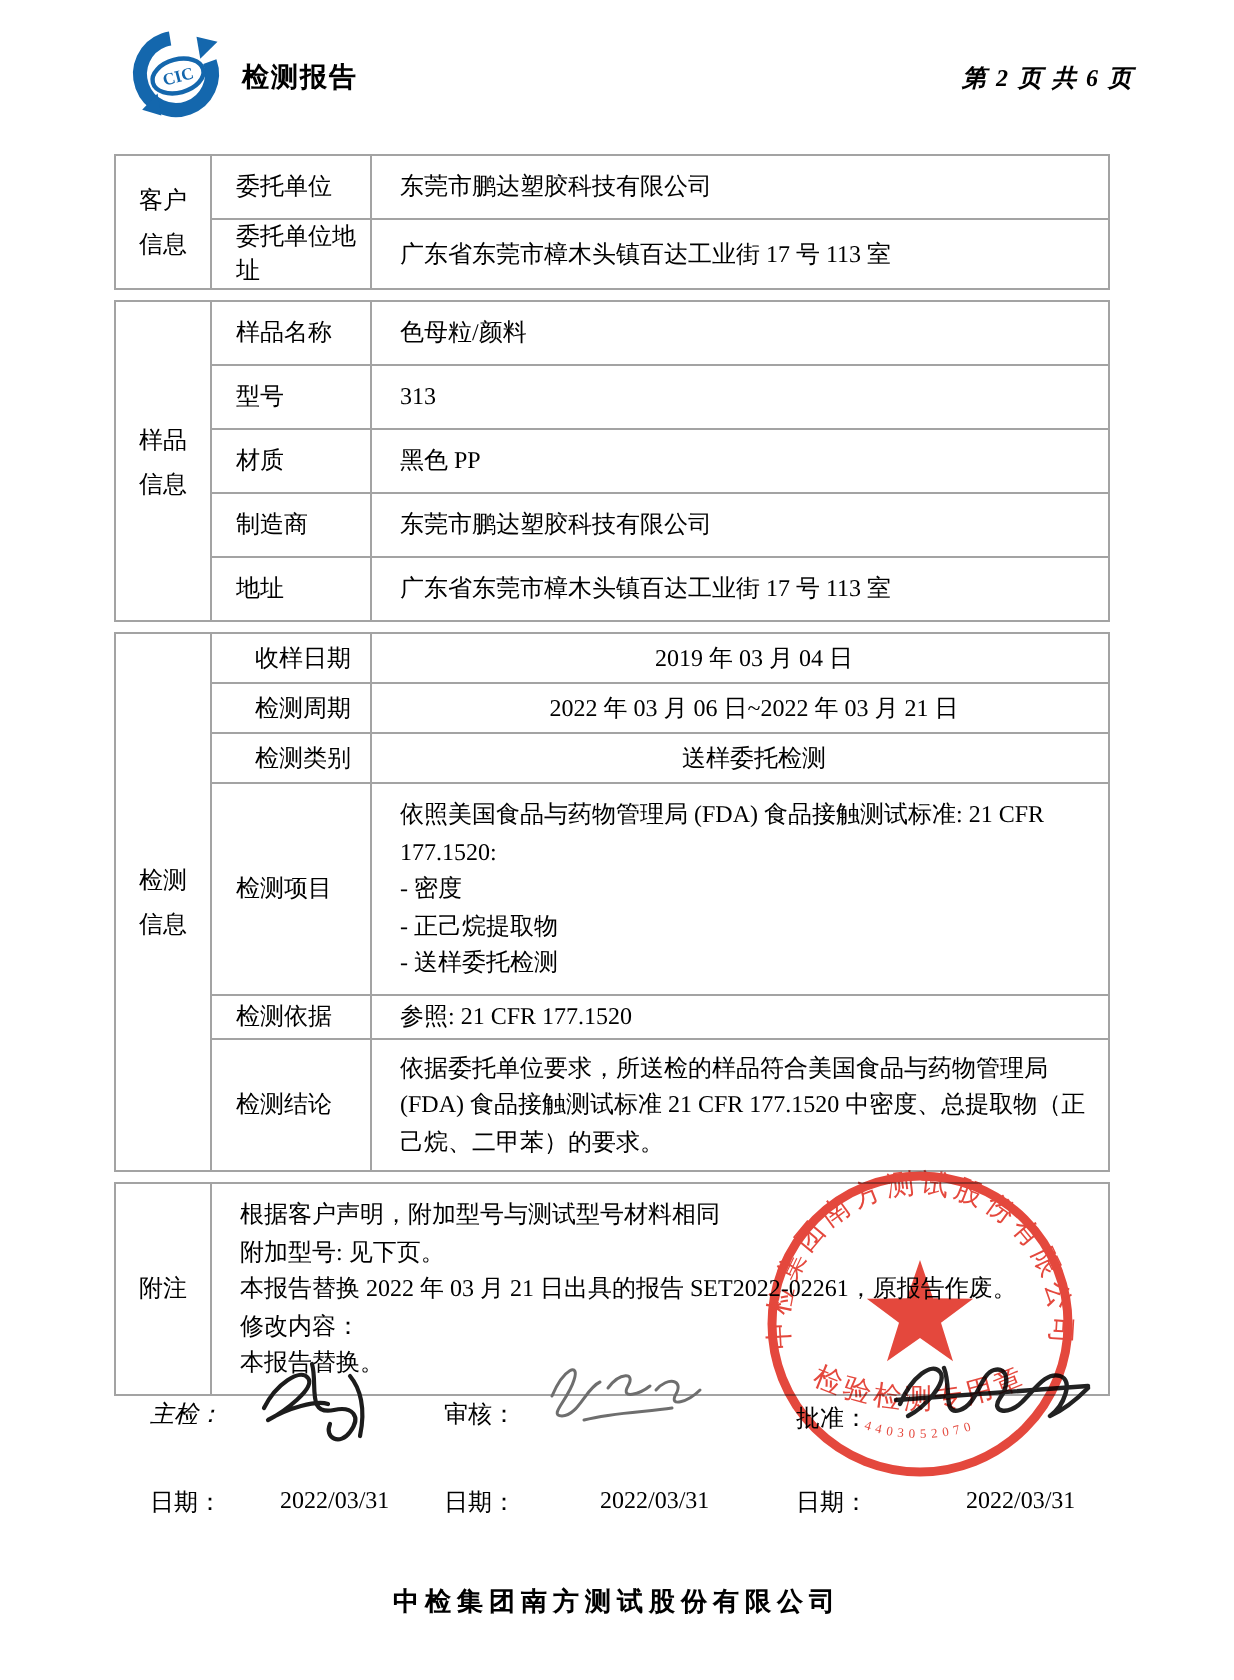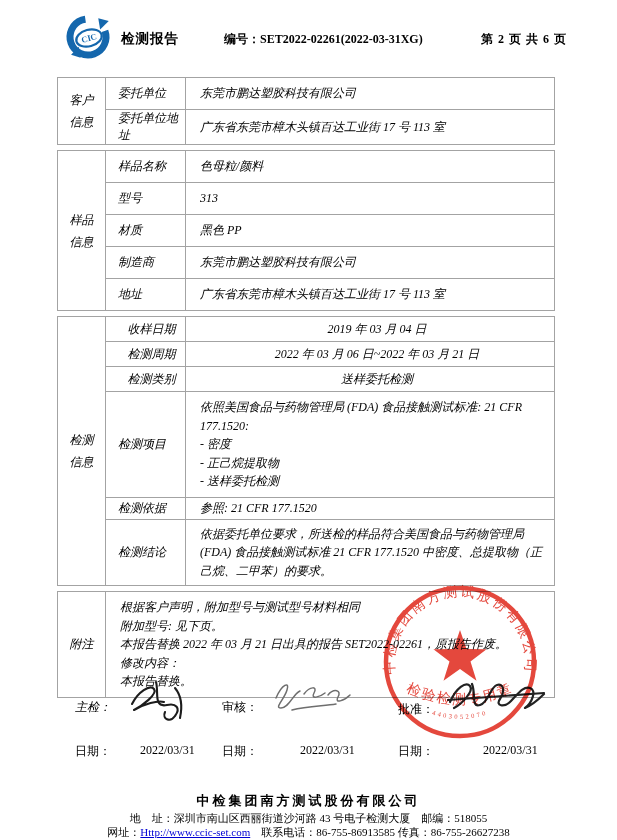--- a/index.html
+++ b/index.html
@@ -14,24 +14,24 @@
   body{
     width:617px;height:840px;position:relative;overflow:hidden;
     font-family:"Liberation Serif","DejaVu Serif",serif;color:#000;
   }
   .page{position:absolute;inset:0;}
 
   
   .hdr-logo{position:absolute;left:64px;top:13px;width:48px;height:48px;}
   .hdr-title{position:absolute;left:121px;top:30px;font-size:13.5px;font-weight:bold;letter-spacing:1px;}
   .hdr-no{position:absolute;left:224px;top:31px;font-size:12px;font-weight:bold;}
-  .hdr-page{position:absolute;left:481px;top:31px;font-size:12px;font-weight:bold;letter-spacing:1px;}
-
-  
-  .tables{position:absolute;left:57px;top:77px;width:497px;font-style:italic;}
+  .hdr-page{position:absolute;left:481px;top:31px;font-size:12px;font-weight:bold;letter-spacing:1px;font-style:italic;}
+
+  
+  .tables{position:absolute;left:57px;top:77px;width:497px;}
   table.sec{border-collapse:collapse;width:497px;table-layout:fixed;margin-bottom:5px;}
   table.sec td{border:1px solid var(--border-gray);font-size:12px;vertical-align:middle;}
   col.c1{width:48px;} col.c2{width:80px;} col.c3{width:369px;}
   td.cat{text-align:center;line-height:22px;}
   td.lbl{padding-left:12px;}
   td.val{padding-left:14px;}
   tr.h32 td{height:32px;}
   tr.h25 td{height:25px;text-align:center;}
   tr.h22 td{height:22px;}
   td.multi{padding:6px 10px 6px 14px;line-height:18.5px;vertical-align:top;}
@@ -64,21 +64,20 @@
   <svg class="hdr-logo" viewBox="0 0 48 48">
     <g transform="rotate(-20 24 24)">
       <circle cx="24" cy="24" r="18" fill="none" stroke="#1467ad" stroke-width="7" stroke-dasharray="88 25"></circle>
       <polygon points="40,10 49,16 38,21" fill="#1467ad"></polygon>
       <polygon points="10,41 2,35 12,30" fill="#1467ad"></polygon>
     </g>
     <ellipse cx="25" cy="25" rx="13" ry="8.3" fill="#ffffff" stroke="#1467ad" stroke-width="2.2" transform="rotate(-15 25 25)"></ellipse>
     <text x="25" y="28" text-anchor="middle" font-size="8.5" font-weight="bold" fill="#1467ad" font-family="Liberation Serif, DejaVu Serif, serif" transform="rotate(-15 25 25)">CIC</text>
   </svg>
   <div class="hdr-title">检测报告</div>
-  <div class="hdr-no"><span>编号：</span><span>SET2022-02261(2022-03-31XG)</span></div>
   <div class="hdr-page">第 2 页 共 6 页</div>
 
   <div class="tables">
 
     <table class="sec">
       <colgroup>
           <col class="c1">
           <col class="c2">
           <col class="c3">
         </colgroup>
@@ -236,16 +235,14 @@
     <polygon fill="#e2382c" points="85,52 91.5,71.1 111.6,71.35 95.5,83.4 101.5,102.65 85,91 68.5,102.65 74.5,83.4 58.4,71.35 78.5,71.1"></polygon>
     <text font-size="14" letter-spacing="2">
       <textPath href="#arcMid" startOffset="50%" text-anchor="middle">检验检测专用章</textPath>
     </text>
     <text font-size="6.5" letter-spacing="2.5">
       <textPath href="#arcBot" startOffset="50%" text-anchor="middle">4403052070</textPath>
     </text>
   </svg>
 
   <div class="foot-company">中检集团南方测试股份有限公司</div>
-  <div class="foot-line2">地　址：深圳市南山区西丽街道沙河路 43 号电子检测大厦　邮编：518055</div>
-  <div class="foot-line3"><span>网址：</span><a class="weblink" href="#">Http://www.ccic-set.com</a><span>　联系电话：86-755-86913585  传真：86-755-26627238</span></div>
 
 </div>
 
 </body></html>

